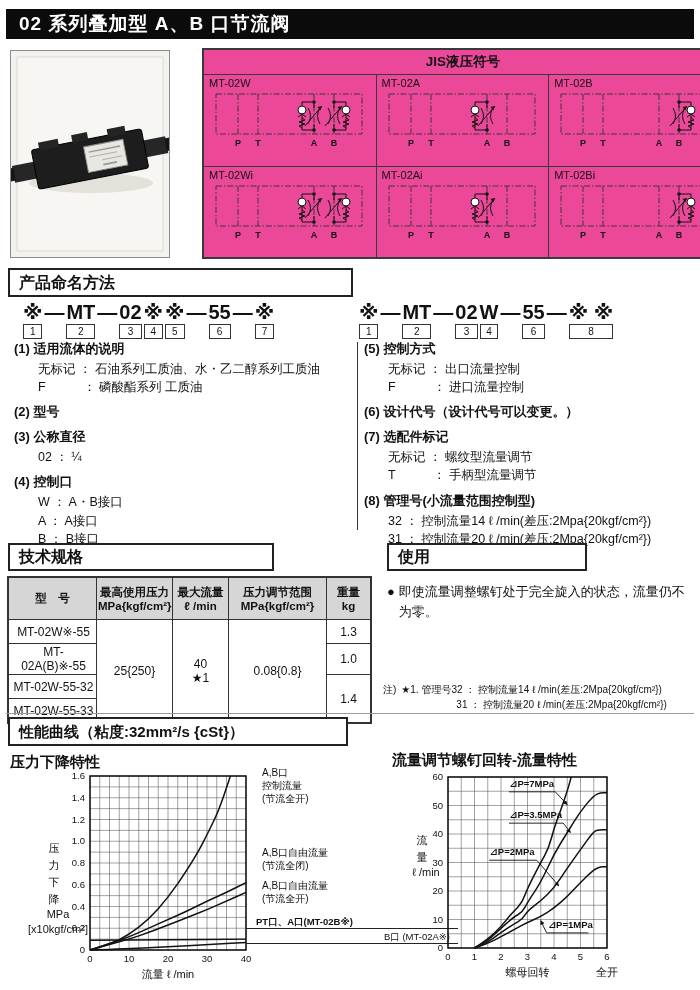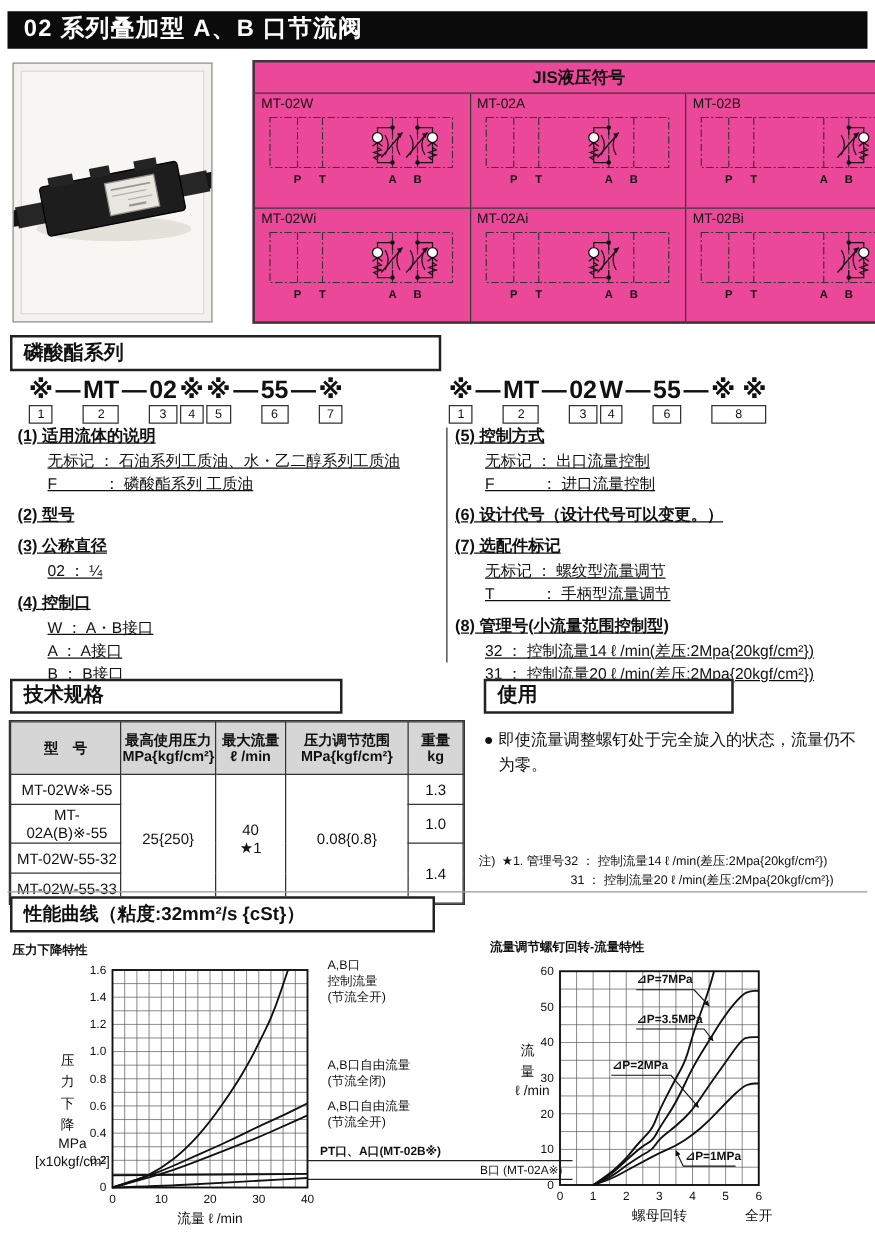--- a/index.html
+++ b/index.html
@@ -26,41 +26,41 @@
   .sec-use{left:387px;top:543px;width:200px;height:28px;font-size:16px;line-height:24px;}
   .sec-curve{left:8px;top:717px;width:340px;height:29px;font-size:15px;line-height:25px;}
   
   .code{display:flex;align-items:flex-start;}
   .codeseg{display:inline-flex;flex-direction:column;align-items:center;margin:0 1px;}
   .codetxt{font-size:20px;font-weight:bold;line-height:20px;letter-spacing:0;}
   .codebox{margin-top:2px;min-width:16px;align-self:stretch;height:13px;border:1px solid #333;
            font-size:10px;line-height:13px;text-align:center;font-weight:normal;}
   .codespacer{height:13px;margin-top:2px;}
   
-  .nlist{font-size:12.5px;text-decoration:underline;}
+  .nlist{font-size:12.5px;}
   .nitem{margin-bottom:7px;}
   .nhead{font-weight:bold;font-size:13px;margin-bottom:2px;white-space:nowrap;}
   .nline{margin-left:24px;line-height:1.45;white-space:nowrap;}
   .ndivider{border-left:1px solid #333;width:0;}
   
   table.spec{border-collapse:collapse;table-layout:fixed;width:362px;}
   table.spec th,table.spec td{border:1px solid #333;box-sizing:border-box;}
   table.spec th{background:#d6d6d6;font-size:11.5px;font-weight:bold;white-space:pre-line;height:42px;text-align:center;padding:0 1px;}
   table.spec td{font-size:12px;height:24px;text-align:center;white-space:pre-line;}
   td.model{text-align:left;padding-left:3px;font-size:12px;white-space:nowrap;}
   .spec-outer{outline:1px solid #333;}
   
   .use-bullet{left:387px;top:582px;width:306px;font-size:13px;line-height:1.5;display:flex;}
   .use-bullet .dot{margin-right:4px;}
   .note{left:383px;top:683px;width:318px;font-size:10px;line-height:1.45;display:flex;white-space:nowrap;}
   .note .nprefix{margin-right:5px;}
   .note .l2{margin-left:55px;}
   
   .sep{left:6px;top:713px;width:688px;height:1px;background:#9a9a9a;}
-  .subtt{font-weight:bold;font-size:10px;}
+  .subtt{font-weight:bold;font-size:15px;}
   .grid{stroke:#555;stroke-width:0.55;}
   .pbox{fill:none;stroke:#111;stroke-width:1.5;}
   .curve{fill:none;stroke:#111;stroke-width:1.5;}
   .tick{font-size:9.5px;fill:#111;font-family:"Liberation Sans",sans-serif;}
   .axlab{font-size:11px;fill:#111;font-family:"Liberation Sans",sans-serif;}
   .ann{font-size:9.5px;font-weight:bold;fill:#111;}
   .annline{stroke:#111;stroke-width:0.9;fill:none;}
   .sidelab{position:absolute;font-size:10px;line-height:13px;white-space:pre-line;}
   .sidelab.ul{border-bottom:1px solid #222;font-size:9.5px;line-height:13px;white-space:nowrap;}
   .dashdot{stroke:#333;stroke-width:0.9;fill:none;stroke-dasharray:6 2 1.5 2;}
@@ -244,21 +244,21 @@
             <path class="solidln" d="M 138 28 L 142 25 L 146 28"></path>
             <path class="solidln" d="M 142 29 l 3 2 l -6 2 l 6 2 l -6 2 l 3 2"></path>
             <path class="solidln" d="M 130 13 L 130 19 M 130 35 L 130 41"></path>
             <path class="solidln" d="M 124 19 Q 129 27 124 35 M 136 19 Q 131 27 136 35"></path>
             <line x1="121" y1="37" x2="138" y2="17" stroke="#111" stroke-width="1"></line>
             <path d="M 138 17 l -4.5 1 l 2.8 3.6 z" fill="#111"></path>
           </svg></div>
       </div>
   </div>
 
-  <div class="abs secbox sec-naming">磷酸酯系列</div>
+  <div class="abs secbox sec-naming">产品命名方法</div>
   <div class="abs code" style="left:22px;top:302px;" id="code-left">
       <div class="codeseg">
         <span class="codetxt">※</span>
         <span class="codebox">1</span>
       </div>
       <div class="codeseg">
         <span class="codetxt">—</span>
         <span class="codespacer"></span>
       </div>
       <div class="codeseg">

